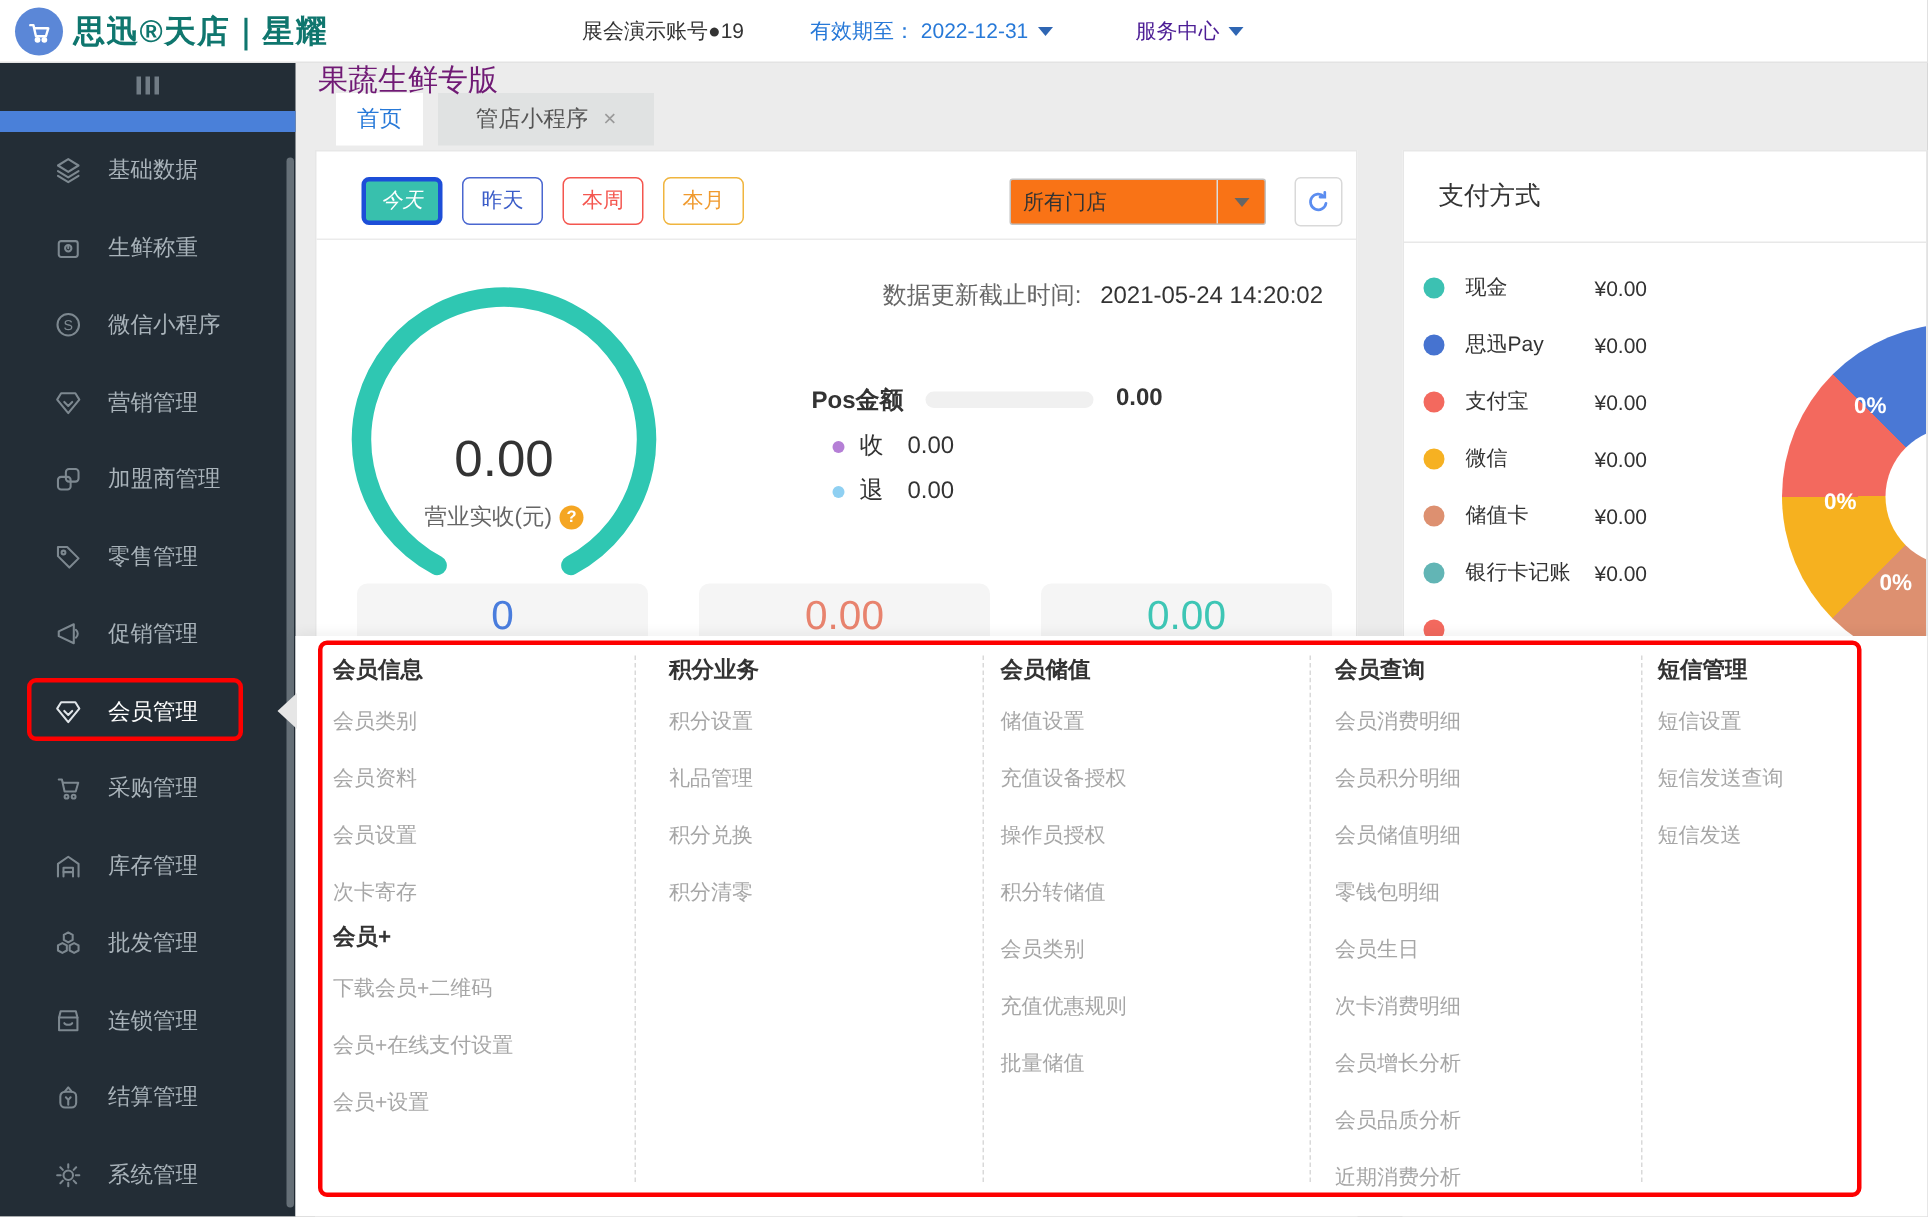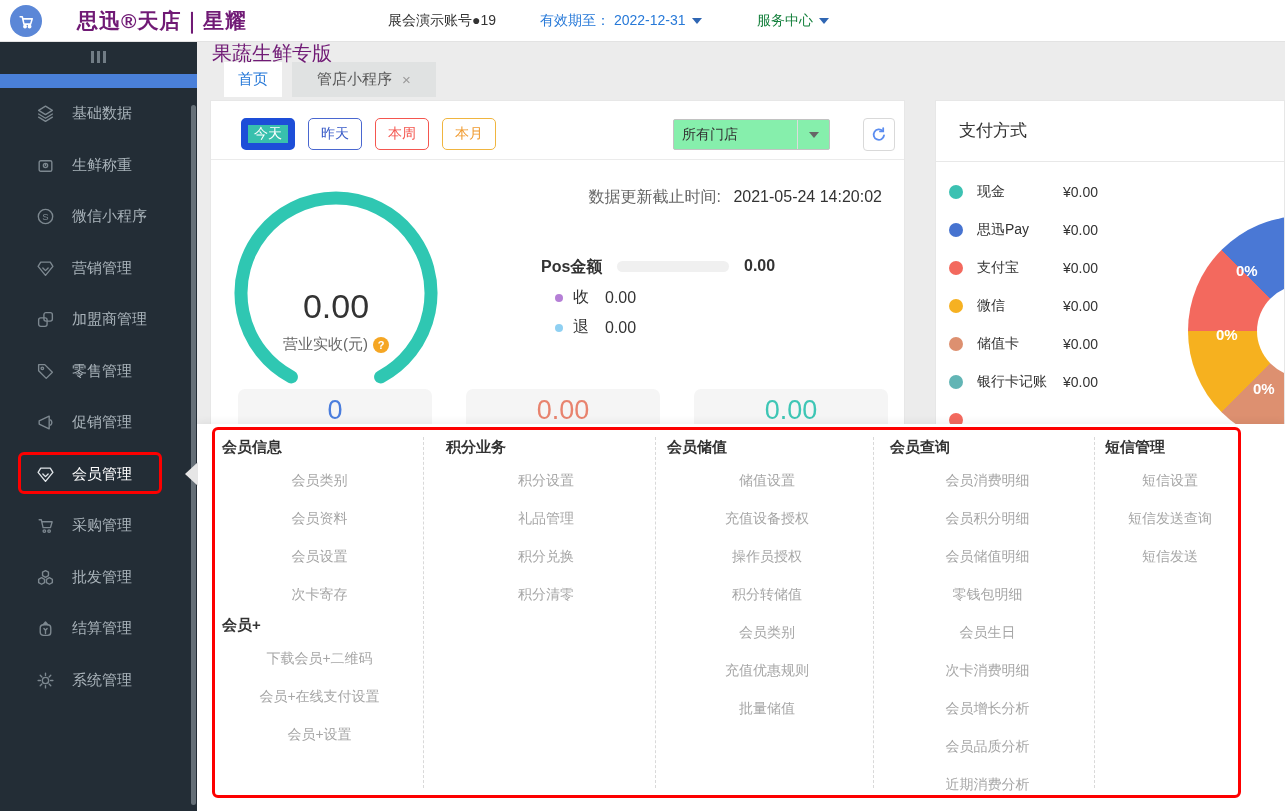--- a/index.html
+++ b/index.html
@@ -3,25 +3,25 @@
 <meta charset="utf-8">
 <style>
   * { margin:0; padding:0; box-sizing:border-box; }
   body { font-family:"Liberation Sans","DejaVu Sans",sans-serif; background:#9a9a9a; }
   .stage { position:relative; width:1285px; height:811px; background:#ececec; overflow:hidden; }
 
   
   .topbar { position:absolute; left:0; top:0; width:1285px; height:42px; background:#fff; border-bottom:1px solid #e3e3e3; z-index:30; }
   .logo { position:absolute; left:10px; top:5px; display:flex; align-items:center; gap:7px; }
   .logo-circle { width:32px; height:32px; border-radius:50%; background:#5b87d7; display:flex; align-items:center; justify-content:center; color:#fff; }
-  .brand { font-size:21px; font-weight:bold; color:#701a75; letter-spacing:1px;margin-left:28px; }
+  .brand { font-size:21px; font-weight:bold; color:#0f766e; letter-spacing:1px; }
   .edition { position:absolute; left:212px; top:18px; font-size:20px; color:#701a75;margin-top:22px; }
   .account { position:absolute; left:388px; top:12px; font-size:14px; color:#333; }
   .validity { position:absolute; left:540px; top:12px; font-size:14px; color:#2779d8; display:flex; align-items:center; gap:6px; cursor:pointer; }
-  .service { position:absolute; left:757px; top:12px; font-size:14px; color:#15803d; display:flex; align-items:center; gap:6px; cursor:pointer; }
+  .service { position:absolute; left:757px; top:12px; font-size:14px; color:#4c1d95; display:flex; align-items:center; gap:6px; cursor:pointer; }
   .caret { width:0; height:0; border-left:5px solid transparent; border-right:5px solid transparent; border-top:6px solid #2f66b3; display:inline-block; }
 
   
   .sidebar { position:absolute; left:0; top:42px; width:197px; height:769px; background:#232d36; z-index:5; }
   .collapse { height:30px; display:flex; align-items:center; justify-content:center; gap:3px; cursor:pointer; }
   .collapse i { display:block; width:3px; height:12px; background:#717c85; }
   .blue-strip { height:14px; background:#4a80d9; margin-top:2px; }
   .nav { margin-top:0; }
   .sidebar-item { position:relative; height:51.5px; display:flex; align-items:center; padding-left:36px; color:#a9b3ba; font-size:15px; cursor:pointer; }
   .sidebar-item .s-icon { width:20px; height:20px; margin-right:16px; color:#7d8890; display:flex; align-items:center; }
@@ -36,25 +36,25 @@
   .tab-mini { left:292px; width:144px; background:#e0e2e2; color:#555; gap:10px; }
   .tab-close { color:#9a9a9a; font-size:15px; cursor:pointer; }
 
   
   .main-panel { position:absolute; left:210px; top:100px; width:695px; height:711px; background:#fff; border:1px solid #e7e7e7; z-index:3; }
   .pay-panel  { position:absolute; left:935px; top:100px; width:350px; height:711px; background:#fff; border:1px solid #e7e7e7; z-index:3; overflow:hidden; }
 
   
   .filters { position:absolute; left:30px; top:17px; display:flex; gap:13px; }
   .fbtn { width:54px; height:32px; border-radius:5px; font-size:14px; display:flex; align-items:center; justify-content:center; cursor:pointer; background:#fff; }
-  .f-today { background:#38c0ad; color:#fff; border:7px solid #1d4ed8; }
+  .f-today { background:#38c0ad; color:#fff; border:3px solid #1d4ed8;font-style:italic; }
   .f-yesterday { border:1px solid #4a67d0; color:#3a5cc8; }
   .f-week { border:1px solid #f4564f; color:#f4564f; }
   .f-month { border:1px solid #f0b53f; color:#f09a2e; }
-  .store-select { position:absolute; left:462px; top:18px; width:157px; height:31px; border:1px solid #c2c2c2; border-radius:2px; background:#86efac; display:flex; align-items:center; cursor:pointer; }
+  .store-select { position:absolute; left:462px; top:18px; width:171px; height:31px; border:1px solid #c2c2c2; border-radius:2px; background:#f97316; display:flex; align-items:center; cursor:pointer; }
   .store-select .val { flex:1; padding-left:8px; font-size:14px; color:#333; }
   .store-select .dd { width:32px; height:100%; border-left:1px solid #dcdcdc; display:flex; align-items:center; justify-content:center; color:#555; }
   .dd-caret { width:0; height:0; border-left:5px solid transparent; border-right:5px solid transparent; border-top:6px solid #666; }
   .refresh-btn { position:absolute; left:652px; top:17px; width:32px; height:33px; border:1px solid #d9d9d9; border-radius:4px; background:#fff; display:flex; align-items:center; justify-content:center; cursor:pointer; color:#5b8df0; }
   .panel-divider { position:absolute; left:0; top:58px; width:100%; height:1px; background:#ebebeb; }
 
   .update-time { position:absolute; right:22px; top:86px; font-size:16px; }
   .update-time .lbl { color:#666; } .update-time .val { color:#333; margin-left:8px; }
 
   
@@ -95,21 +95,21 @@
   .flyout { position:absolute; left:197px; top:424px; width:1088px; height:387px; background:#fff; z-index:20; box-shadow:0 -2px 8px rgba(0,0,0,.06); }
   .flyout-arrow { position:absolute; left:-12px; top:38px; width:0; height:0; border-top:12px solid transparent; border-bottom:12px solid transparent; border-right:13px solid #e6e6e6; }
   .red-border { position:absolute; left:15px; top:3px; width:1029px; height:371px; border:3px solid #fd0000; border-radius:6px; pointer-events:none; z-index:5; }
   .menu-area { position:absolute; left:15px; top:3px; width:1029px; height:371px; }
   .menu-col { position:absolute; top:8px; }
   .mc0 { left:10px; width:195px; } .mc1 { left:234px; width:200px; } .mc2 { left:455px; width:200px; }
   .mc3 { left:678px; width:195px; } .mc4 { left:893px; width:130px; }
   .menu-sep { position:absolute; top:10px; bottom:10px; border-left:1px dashed #d9d9d9; }
   .ms0 { left:211px; } .ms1 { left:443px; } .ms2 { left:661px; } .ms3 { left:882px; }
   .menu-header { height:26px; line-height:24px; font-size:15px; font-weight:bold; color:#333; }
-  .menu-item { height:38px; line-height:38px; font-size:14px; color:#a6a6a6; cursor:pointer;text-align:center; }
+  .menu-item { height:38px; line-height:38px; font-size:14px; color:#a6a6a6; cursor:pointer; }
 </style>
 </head>
 <body>
 
 <div class="stage">
 
   <div class="topbar">
     <div class="logo">
       <span class="logo-circle">
         <svg viewBox="0 0 18 18" width="19" height="19" fill="none" stroke="#fff" stroke-width="1.5" stroke-linecap="round" stroke-linejoin="round">
@@ -221,26 +221,46 @@
               <path d="M3 3.5h2l1.7 7.5h7l1.6-5.5H6"></path>
               <circle cx="7.9" cy="14.3" r="1.2"></circle>
               <circle cx="12.4" cy="14.3" r="1.2"></circle>
             </svg>
           </span>
           <span>采购管理</span>
         </div>
         <div class="sidebar-item">
           <span class="s-icon">
             <svg viewBox="0 0 18 18" width="19" height="19" fill="none" stroke="currentColor" stroke-width="1.3" stroke-linecap="round" stroke-linejoin="round">
+              <path d="M2.5 15.5V7.5L9 3l6.5 4.5v8"></path>
+              <path d="M6 15.5V10h6v5.5"></path>
+              <path d="M6 12.7h6"></path>
+            </svg>
+          </span>
+          <span>库存管理</span>
+        </div>
+        <div class="sidebar-item">
+          <span class="s-icon">
+            <svg viewBox="0 0 18 18" width="19" height="19" fill="none" stroke="currentColor" stroke-width="1.3" stroke-linecap="round" stroke-linejoin="round">
               <path d="M9 2.5 11.8 4v3.2L9 8.8 6.2 7.2V4Z"></path>
               <path d="M5.3 9.2 8.1 10.7v3.2L5.3 15.4 2.5 13.9v-3.2Z"></path>
               <path d="M12.7 9.2l2.8 1.5v3.2l-2.8 1.5-2.8-1.5v-3.2Z"></path>
             </svg>
           </span>
           <span>批发管理</span>
+        </div>
+        <div class="sidebar-item">
+          <span class="s-icon">
+            <svg viewBox="0 0 18 18" width="19" height="19" fill="none" stroke="currentColor" stroke-width="1.3" stroke-linecap="round" stroke-linejoin="round">
+              <path d="M3.2 7 4.2 3h9.6l1 4"></path>
+              <path d="M3.2 7h11.6v8H3.2z"></path>
+              <path d="M6.5 10.5c.6 1.4 4.4 1.4 5 0"></path>
+            </svg>
+          </span>
+          <span>连锁管理</span>
         </div>
         <div class="sidebar-item">
           <span class="s-icon">
             <svg viewBox="0 0 18 18" width="19" height="19" fill="none" stroke="currentColor" stroke-width="1.3" stroke-linecap="round" stroke-linejoin="round">
               <rect x="4" y="5.5" width="10" height="10" rx="3"></rect>
               <path d="M6.8 5.5 9 2.8l2.2 2.7"></path>
               <path d="M7.5 9 9 10.7 10.5 9M9 10.7v3"></path>
             </svg>
           </span>
           <span>结算管理</span>

